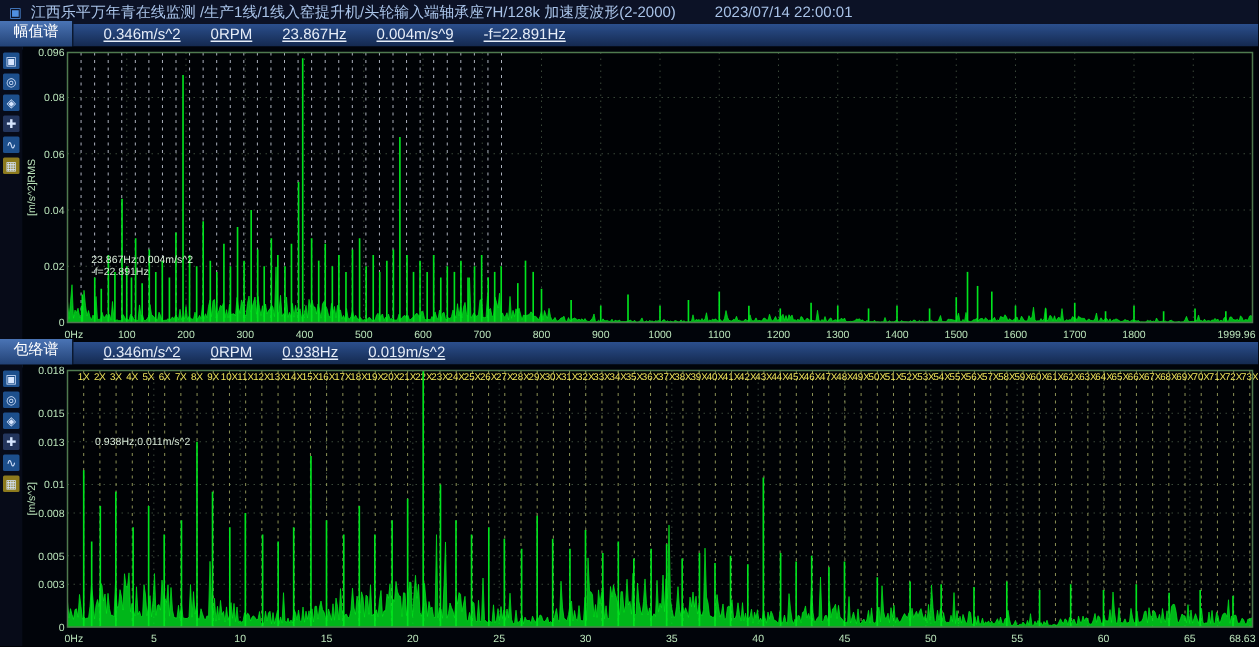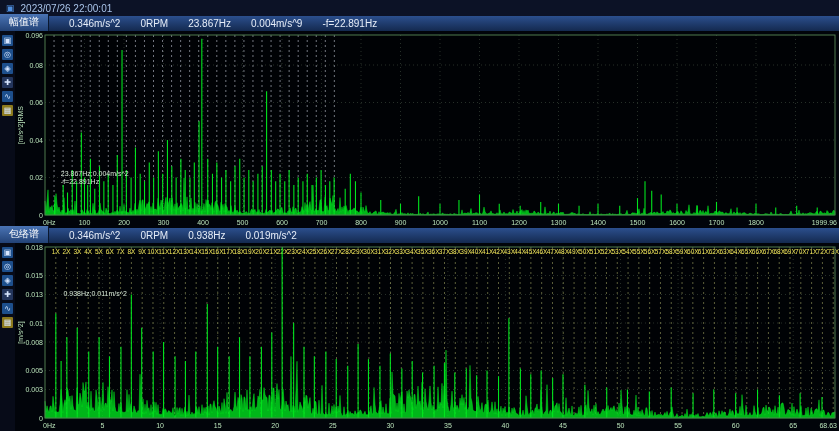--- a/index.html
+++ b/index.html
@@ -7,36 +7,37 @@
        font-family:"Liberation Sans",sans-serif;color:#dfe7f5;}
   .titlebar{height:16px;display:flex;align-items:center;background:#0c1226;
             font-size:10px;color:#a9c3e8;padding:0 6px;gap:26px;white-space:nowrap;}
   .titlebar .app-icon{color:#4f8fe0;font-size:9px;margin-right:-20px;}
   .section{display:flex;flex-direction:column;}
   .sec-header{height:15px;display:flex;align-items:center;column-gap:20px;
               background:linear-gradient(#2b4f8d,#14294f);font-size:10px;white-space:nowrap;}
   .sec-label{width:48px;height:19px;line-height:15px;text-align:center;flex:0 0 48px;
              background:linear-gradient(#4a74b5,#1e3c6e);border-right:1px solid #0a1830;
              color:#ffffff;font-size:10px;}
-  .stat{color:#e6edf8;}
+  .stat{color:#e6edf8;text-decoration:underline;}
   .chart-row{display:flex;}
   .toolbar{width:15px;flex:0 0 15px;display:flex;flex-direction:column;align-items:center;
            padding-top:4px;gap:3px;background:#070b18;}
   .tool{width:11px;height:11px;font-size:8px;line-height:11px;text-align:center;
         color:#d7e6ff;border-radius:1px;cursor:pointer;}
   svg.plot{display:block;background:#01040a;}
 </style>
 </head>
 <body>
 
 <div class="app">
 
   <div class="titlebar">
     <span class="app-icon">▣</span>
-    <span>2023/07/26 22:00:01</span>
+    <span>江西乐平万年青在线监测 /生产1线/1线入窑提升机/头轮输入端轴承座7H/128k 加速度波形(2-2000)</span>
+    <span>2023/07/14 22:00:01</span>
   </div>
 
   <div class="section">
     <div class="sec-header">
       <div class="sec-label">幅值谱</div>
       <span class="stat">0.346m/s^2</span>
       <span class="stat">0RPM</span>
       <span class="stat">23.867Hz</span>
       <span class="stat">0.004m/s^9</span>
       <span class="stat">-f=22.891Hz</span>

